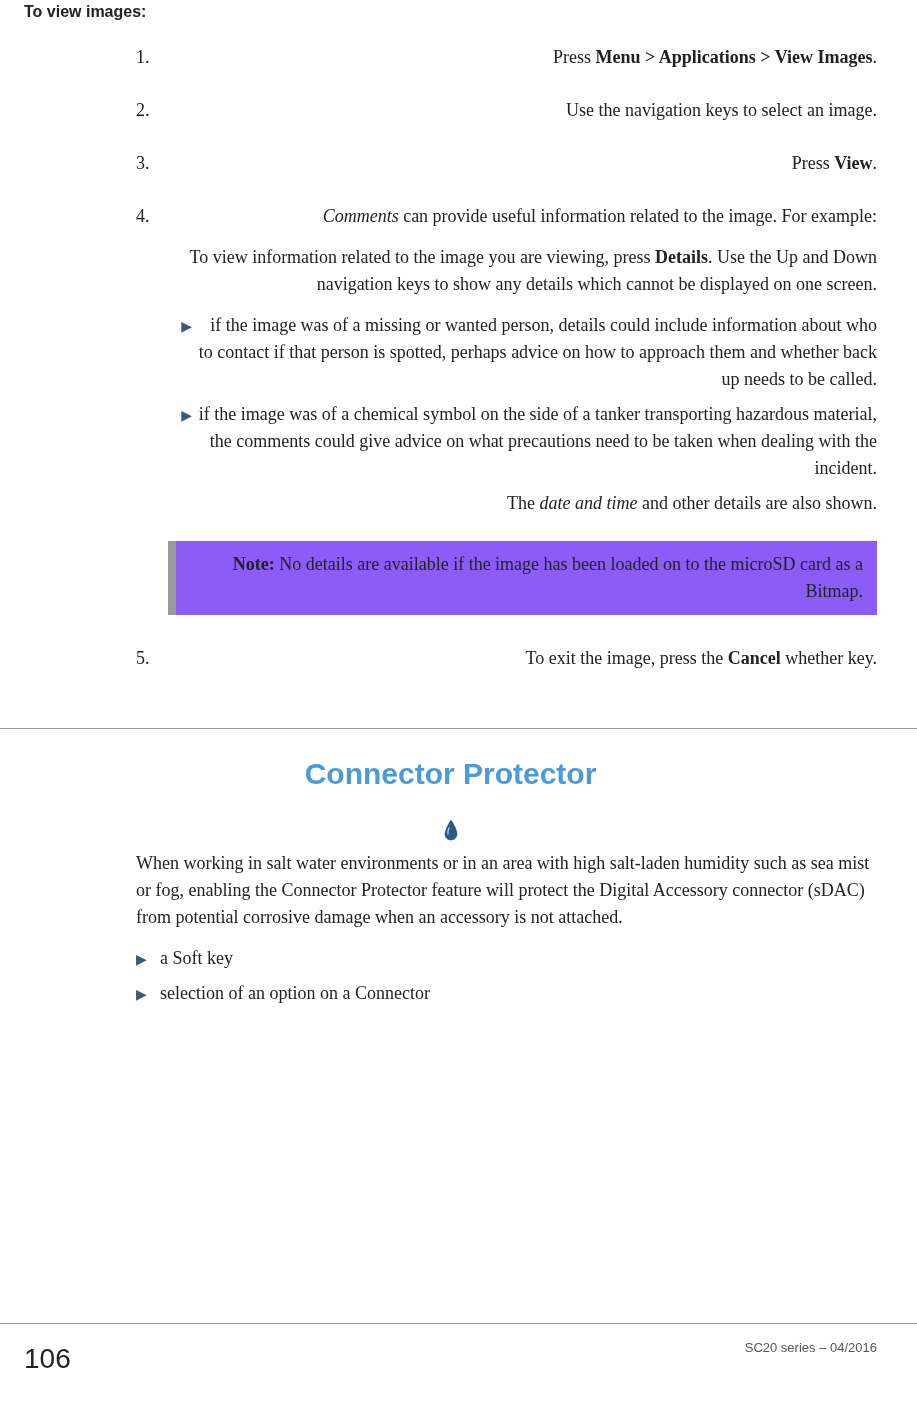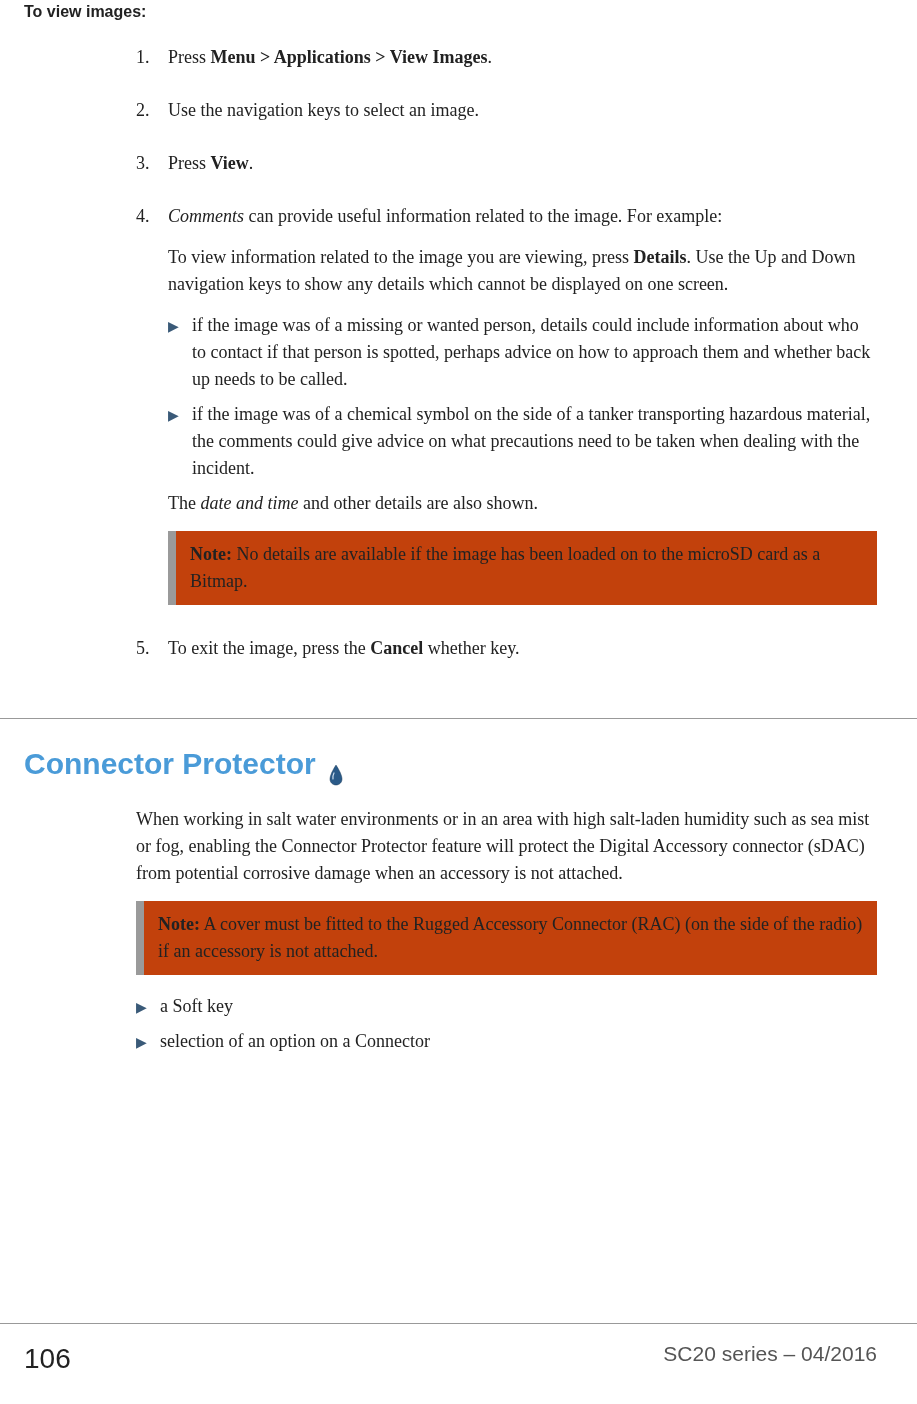--- a/index.html
+++ b/index.html
@@ -35,20 +35,21 @@
     .numbered-item {
       display: flex;
       margin-bottom: 12px;
     }
     .numbered-item .num {
       min-width: 32px;
       font-size: 18px;
     }
     .numbered-item .content {
       flex: 1;
+      text-align: right;
     }
     .content-para {
       margin-bottom: 14px;
     }
     .bullet-list {
       list-style: none;
       padding: 0;
       margin-bottom: 8px;
     }
     .bullet-item {
@@ -64,43 +65,44 @@
     .bullet-content {
       flex: 1;
     }
     .bold {
       font-weight: bold;
     }
     .italic {
       font-style: italic;
     }
     .note-box {
-      background: #c2410c;
+      background: #8b5cf6;
       border-left: 8px solid #9a9a9a;
       padding: 10px 14px;
-      margin: 14px 0 18px 0;
+      margin: 24px 0 18px 0;
     }
     .note-box .note-label {
       font-weight: bold;
     }
     .hr-divider {
       border: none;
       border-top: 1px solid #999;
       margin: 42px -40px 22px -40px;
     }
     .heading-connector {
       font-family: Arial, Helvetica, sans-serif;
       font-weight: bold;
       font-size: 30px;
       color: #4a9bd8;
       margin-bottom: 20px;
       margin-left: -16px;
       display: flex;
       align-items: center;
       gap: 12px;
+      flex-direction: column;
     }
     .drop-icon {
       width: 16px;
       height: 22px;
       display: inline-block;
     }
     .section-body {
       padding-left: 96px;
     }
     .footer {
@@ -117,21 +119,21 @@
       color: #444;
       padding-left: 24px;
       padding-right: 40px;
     }
     .footer-left {
       font-size: 28px;
       font-weight: normal;
       color: #222;
     }
     .footer-right {
-      font-size: 21px;
+      font-size: 13px;
       color: #555;
     }
   </style>
 </head>
 <body>
 
 <div class="page">
 
   <div class="section-title">To view images:</div>
 
@@ -189,23 +191,20 @@
       <svg viewBox="0 0 16 22" width="16" height="22">
         <path d="M8 1 C8 1 2 10 2 15 C2 18.5 4.7 21 8 21 C11.3 21 14 18.5 14 15 C14 10 8 1 8 1 Z" fill="#2a5a88" stroke="#1a3a58" stroke-width="0.5"></path>
         <path d="M6 9 C5 11 4.5 13 5 15" stroke="#cde" stroke-width="1.2" fill="none" stroke-linecap="round"></path>
       </svg>
     </span>
   </div>
 
   <div class="section-body">
     <p class="content-para">When working in salt water environments or in an area with high salt-laden humidity such as sea mist or fog, enabling the Connector Protector feature will protect the Digital Accessory connector (sDAC) from potential corrosive damage when an accessory is not attached.</p>
 
-    <div class="note-box">
-      <span class="note-label">Note:</span><span>  A cover must be fitted to the Rugged Accessory Connector (RAC) (on the side of the radio) if an accessory is not attached.</span>
-    </div>
 
 
     <ul class="bullet-list" id="section2-bullets">
         <li class="bullet-item">
           <span class="bullet-marker">▶</span>
           <span class="bullet-content">a Soft key</span>
         </li>
         <li class="bullet-item">
           <span class="bullet-marker">▶</span>
           <span class="bullet-content">selection of an option on a Connector</span>

